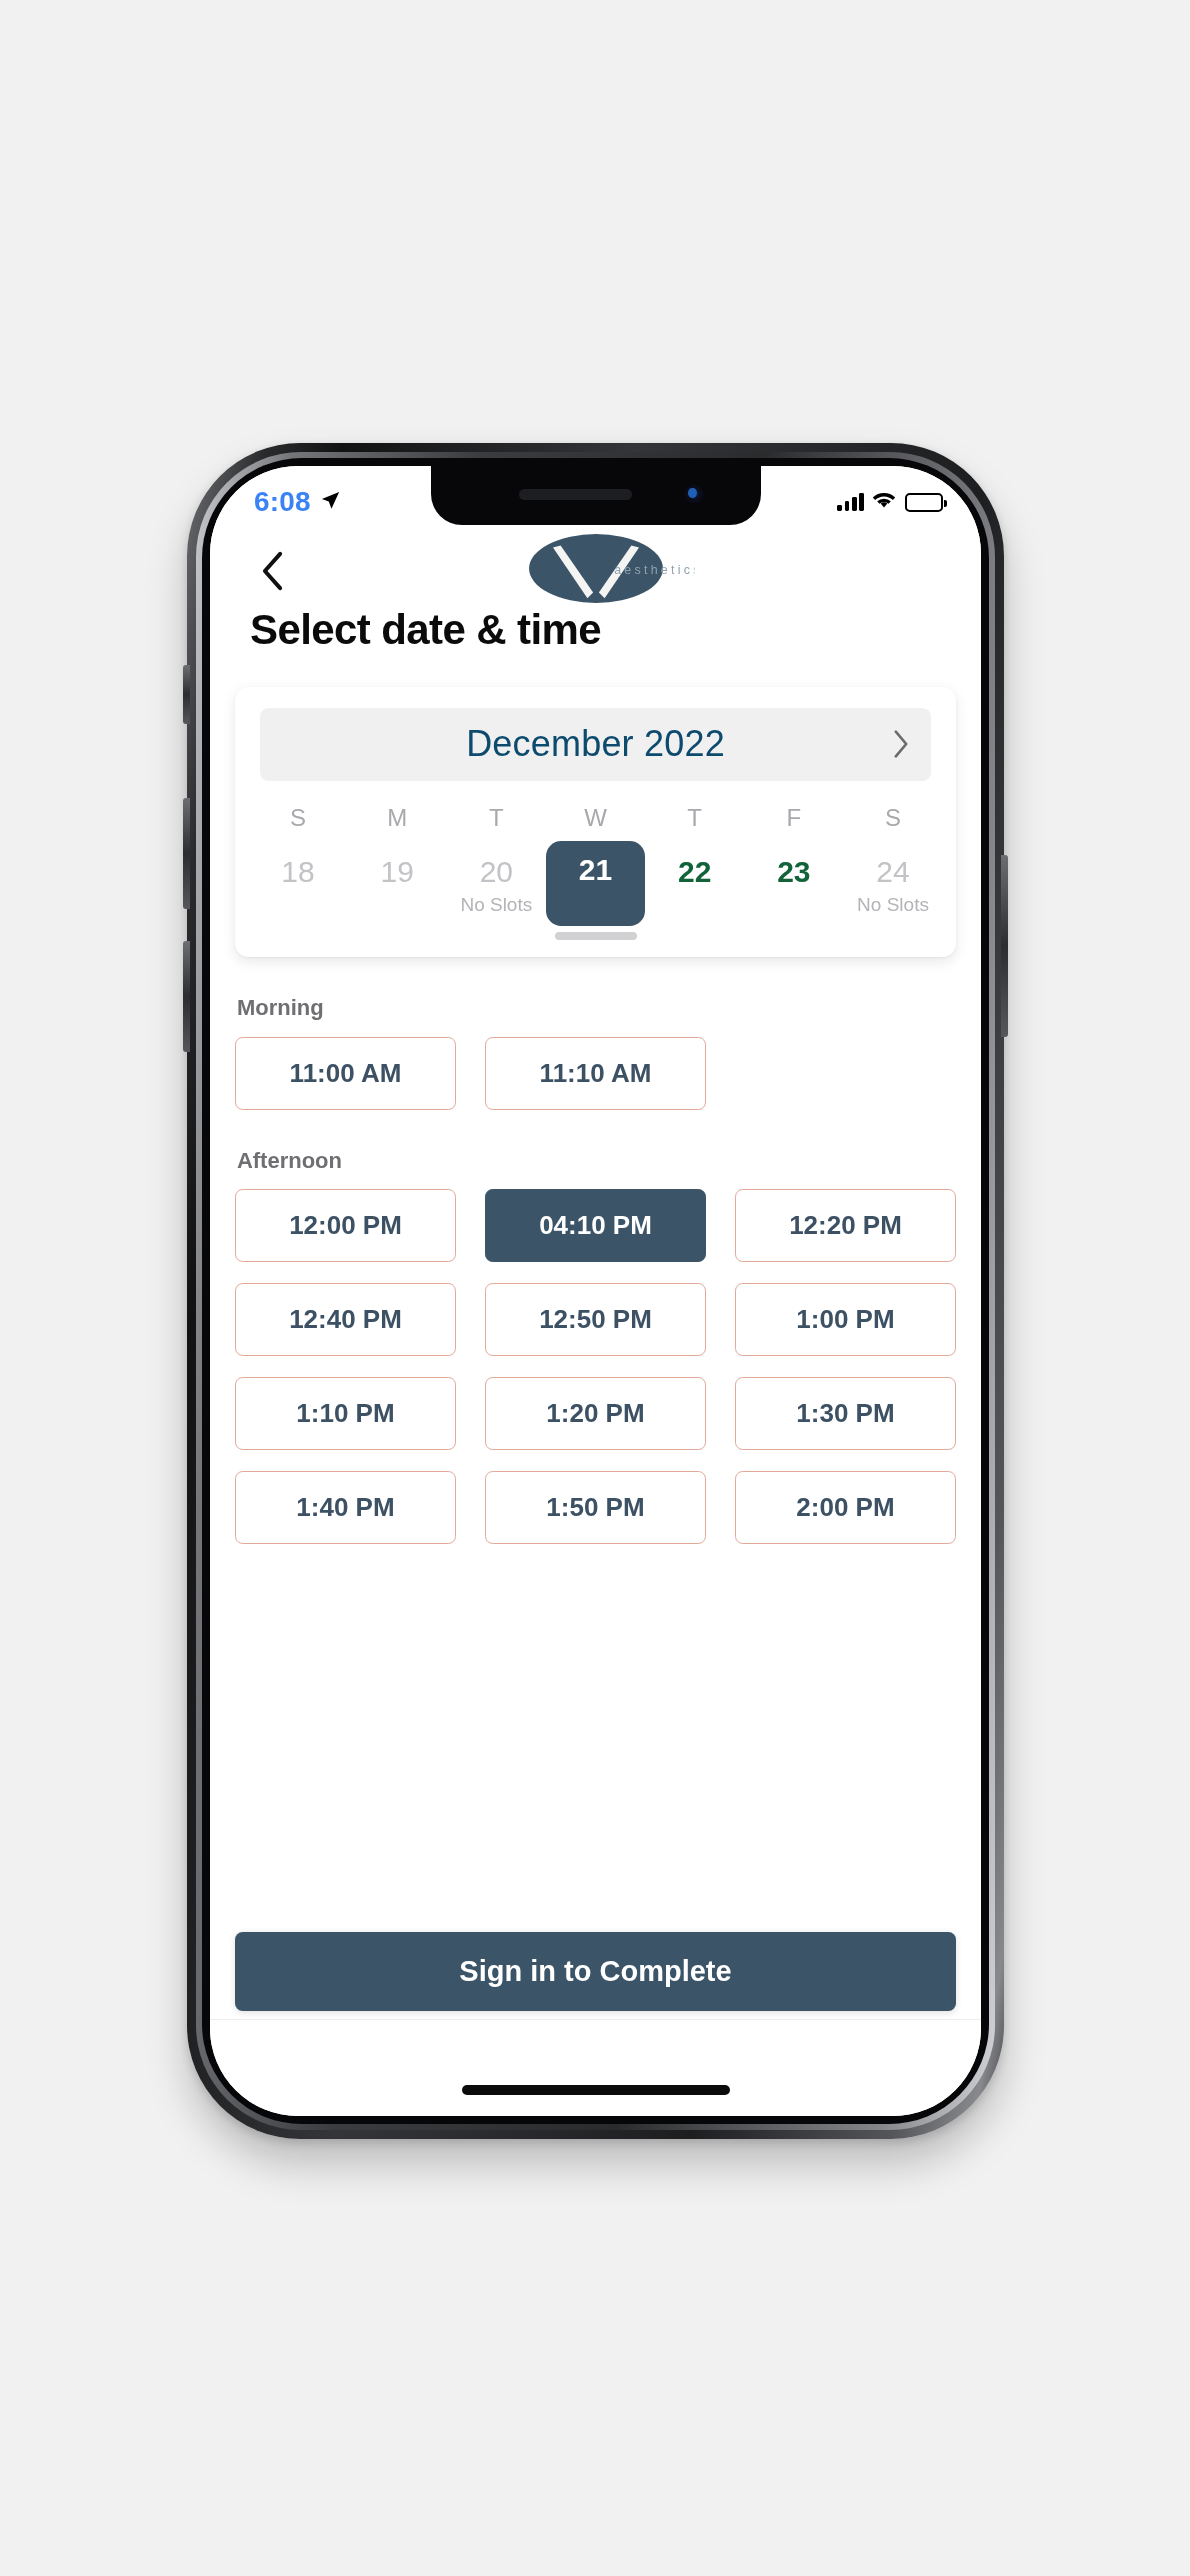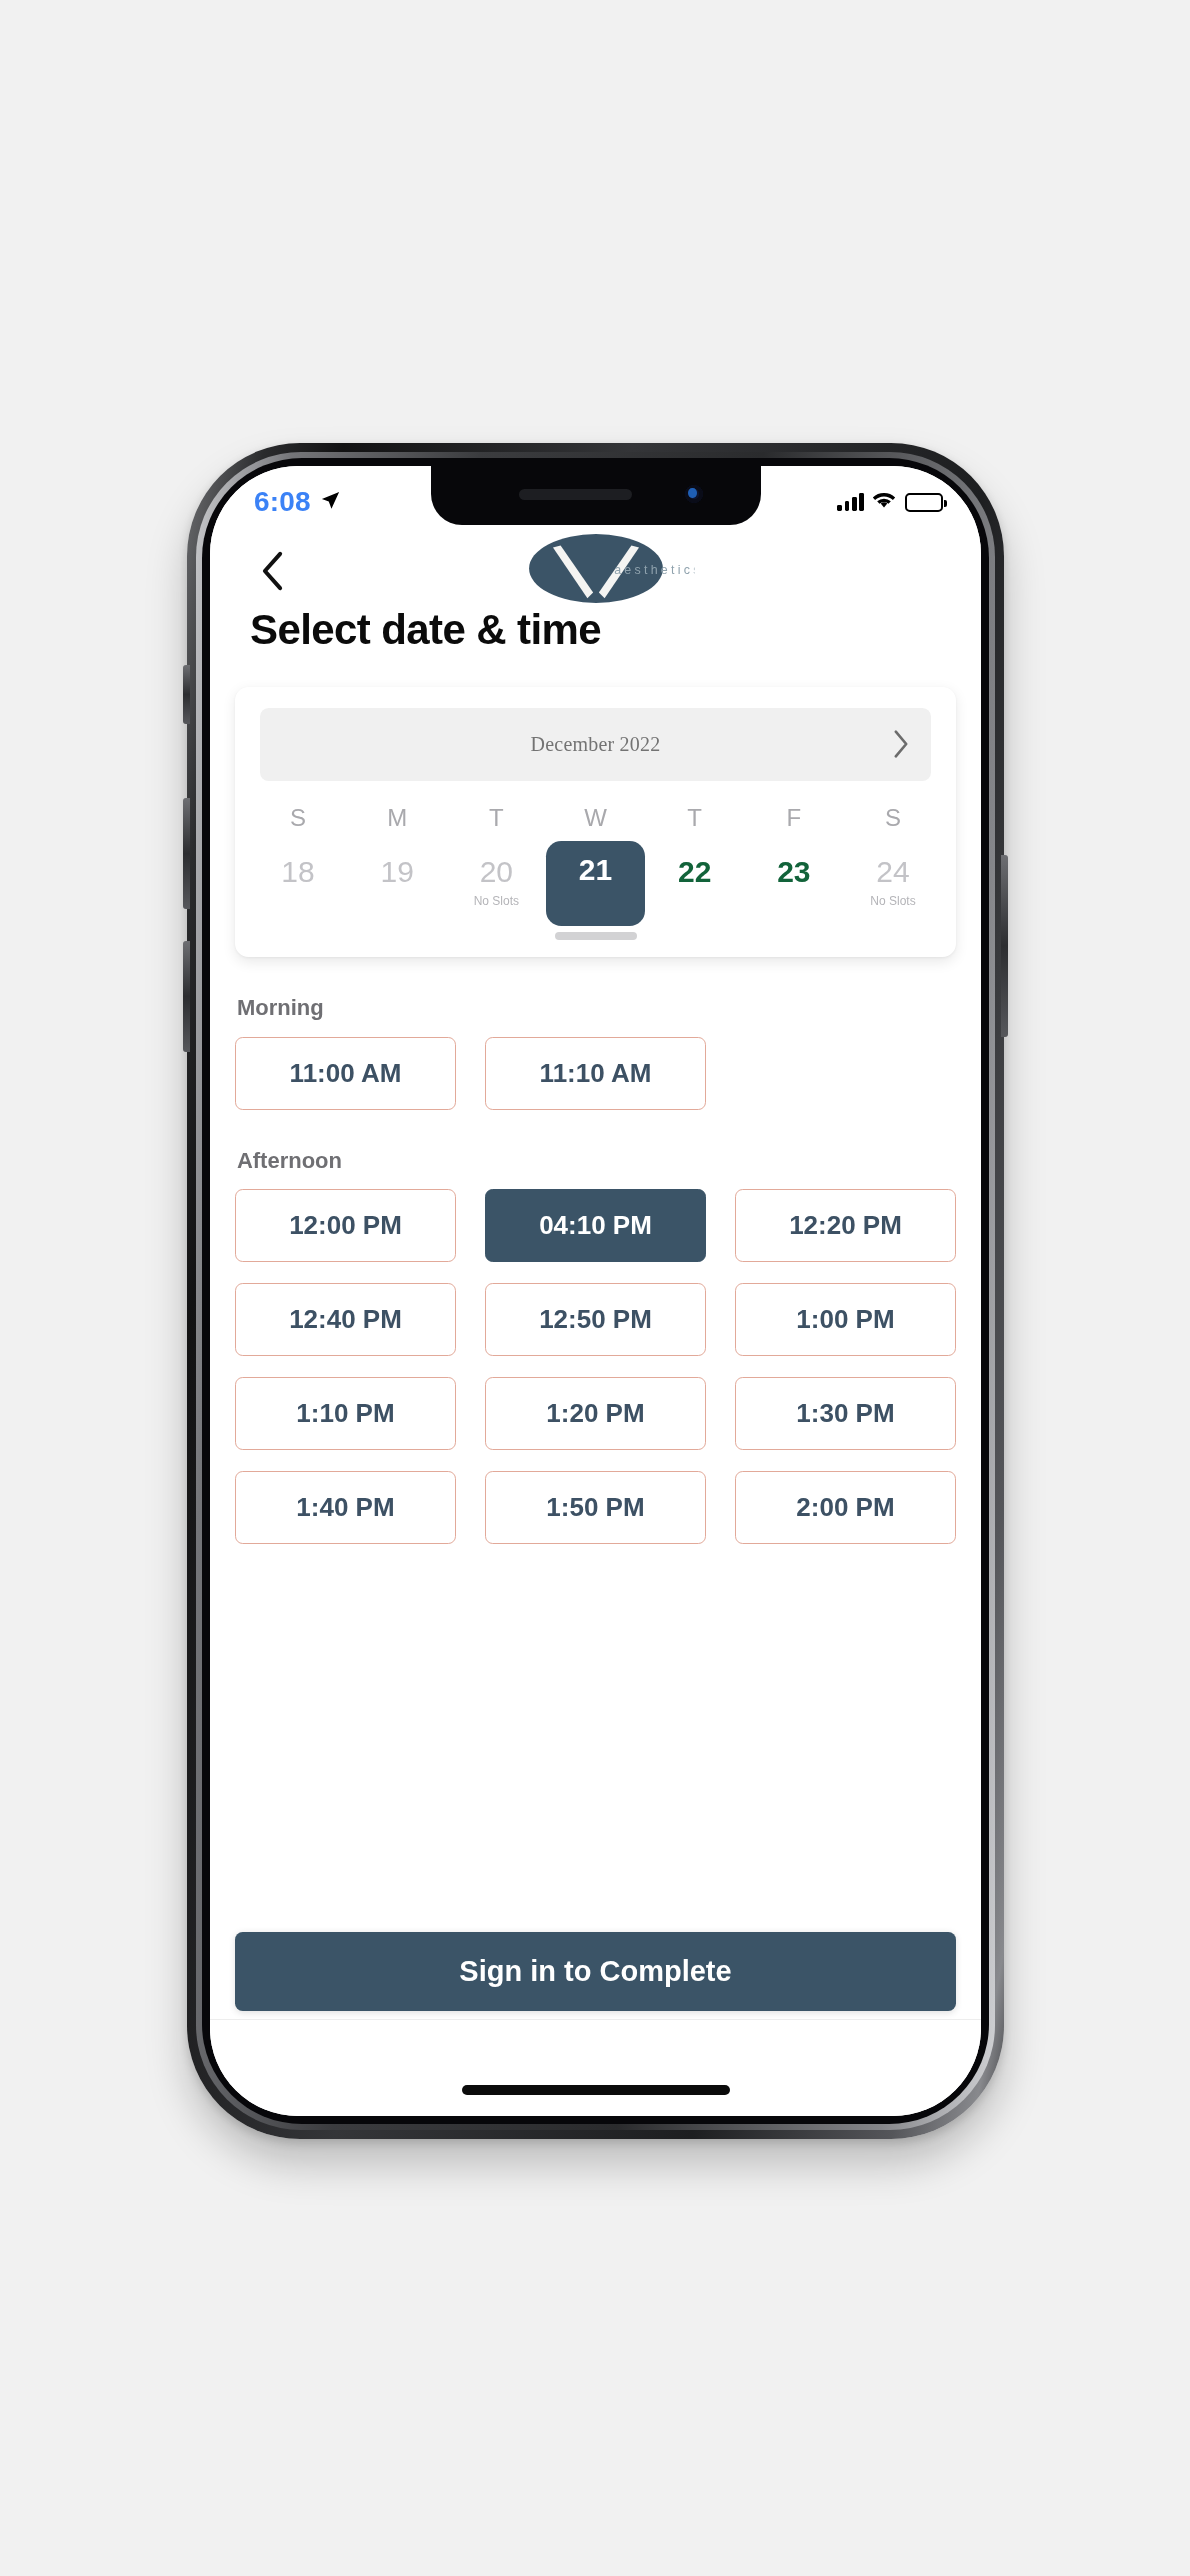--- a/index.html
+++ b/index.html
@@ -151,40 +151,40 @@
   }
   #month-selector {
     margin: 21px 25px 0 25px;
     height: 73px;
     background: #f0f0f0;
     border-radius: 8.6px;
     display: flex; align-items: center; justify-content: center;
     position: relative;
     cursor: pointer;
   }
-  #month-label { font-size: 20px; color: #737373; letter-spacing: 0.2px; font-family: Liberation Serif, serif; }
+  #month-label { font-size: 36px; color: #0c4a6e; letter-spacing: 0.2px; }
   #month-next { position: absolute; right: 21px; top: 50%; transform: translateY(-50%); display:flex; }
 
   #weekday-row, #day-row {
     display: grid; grid-template-columns: repeat(7, 1fr);
     padding: 0 13.4px;
   }
   #weekday-row { margin-top: 23px; }
   .weekday {
     text-align: center; font-size: 24px; color: #a9a9ad;
   }
   #day-row { margin-top: 11.5px; align-items: start; }
   .day-cell {
     position: relative;
     display: flex; flex-direction: column; align-items: center;
     padding: 11.5px 0 5.8px 0;
     cursor: pointer;
   }
   .day-num { font-size: 30px; font-weight: 600; line-height: 33px; }
-  .day-note { font-size: 12px; color: #b4b4b8; margin-top: 6.7px; }
+  .day-note { font-size: 19px; color: #b4b4b8; margin-top: 6.7px; }
   .day-cell.muted  .day-num { color: #c3c3c7; font-weight: 500; }
   .day-cell.avail  .day-num { color: #12633a; font-weight: 700; }
   .day-cell.selected {
     background: #3b5467; border-radius: 15.3px;
     padding-bottom: 40px; margin-top: -1.9px;
   }
   .day-cell.selected .day-num { color: #fff; font-weight: 700; }
 
   #calendar-handle {
     width: 82px; height: 8.6px; border-radius: 4.8px;

